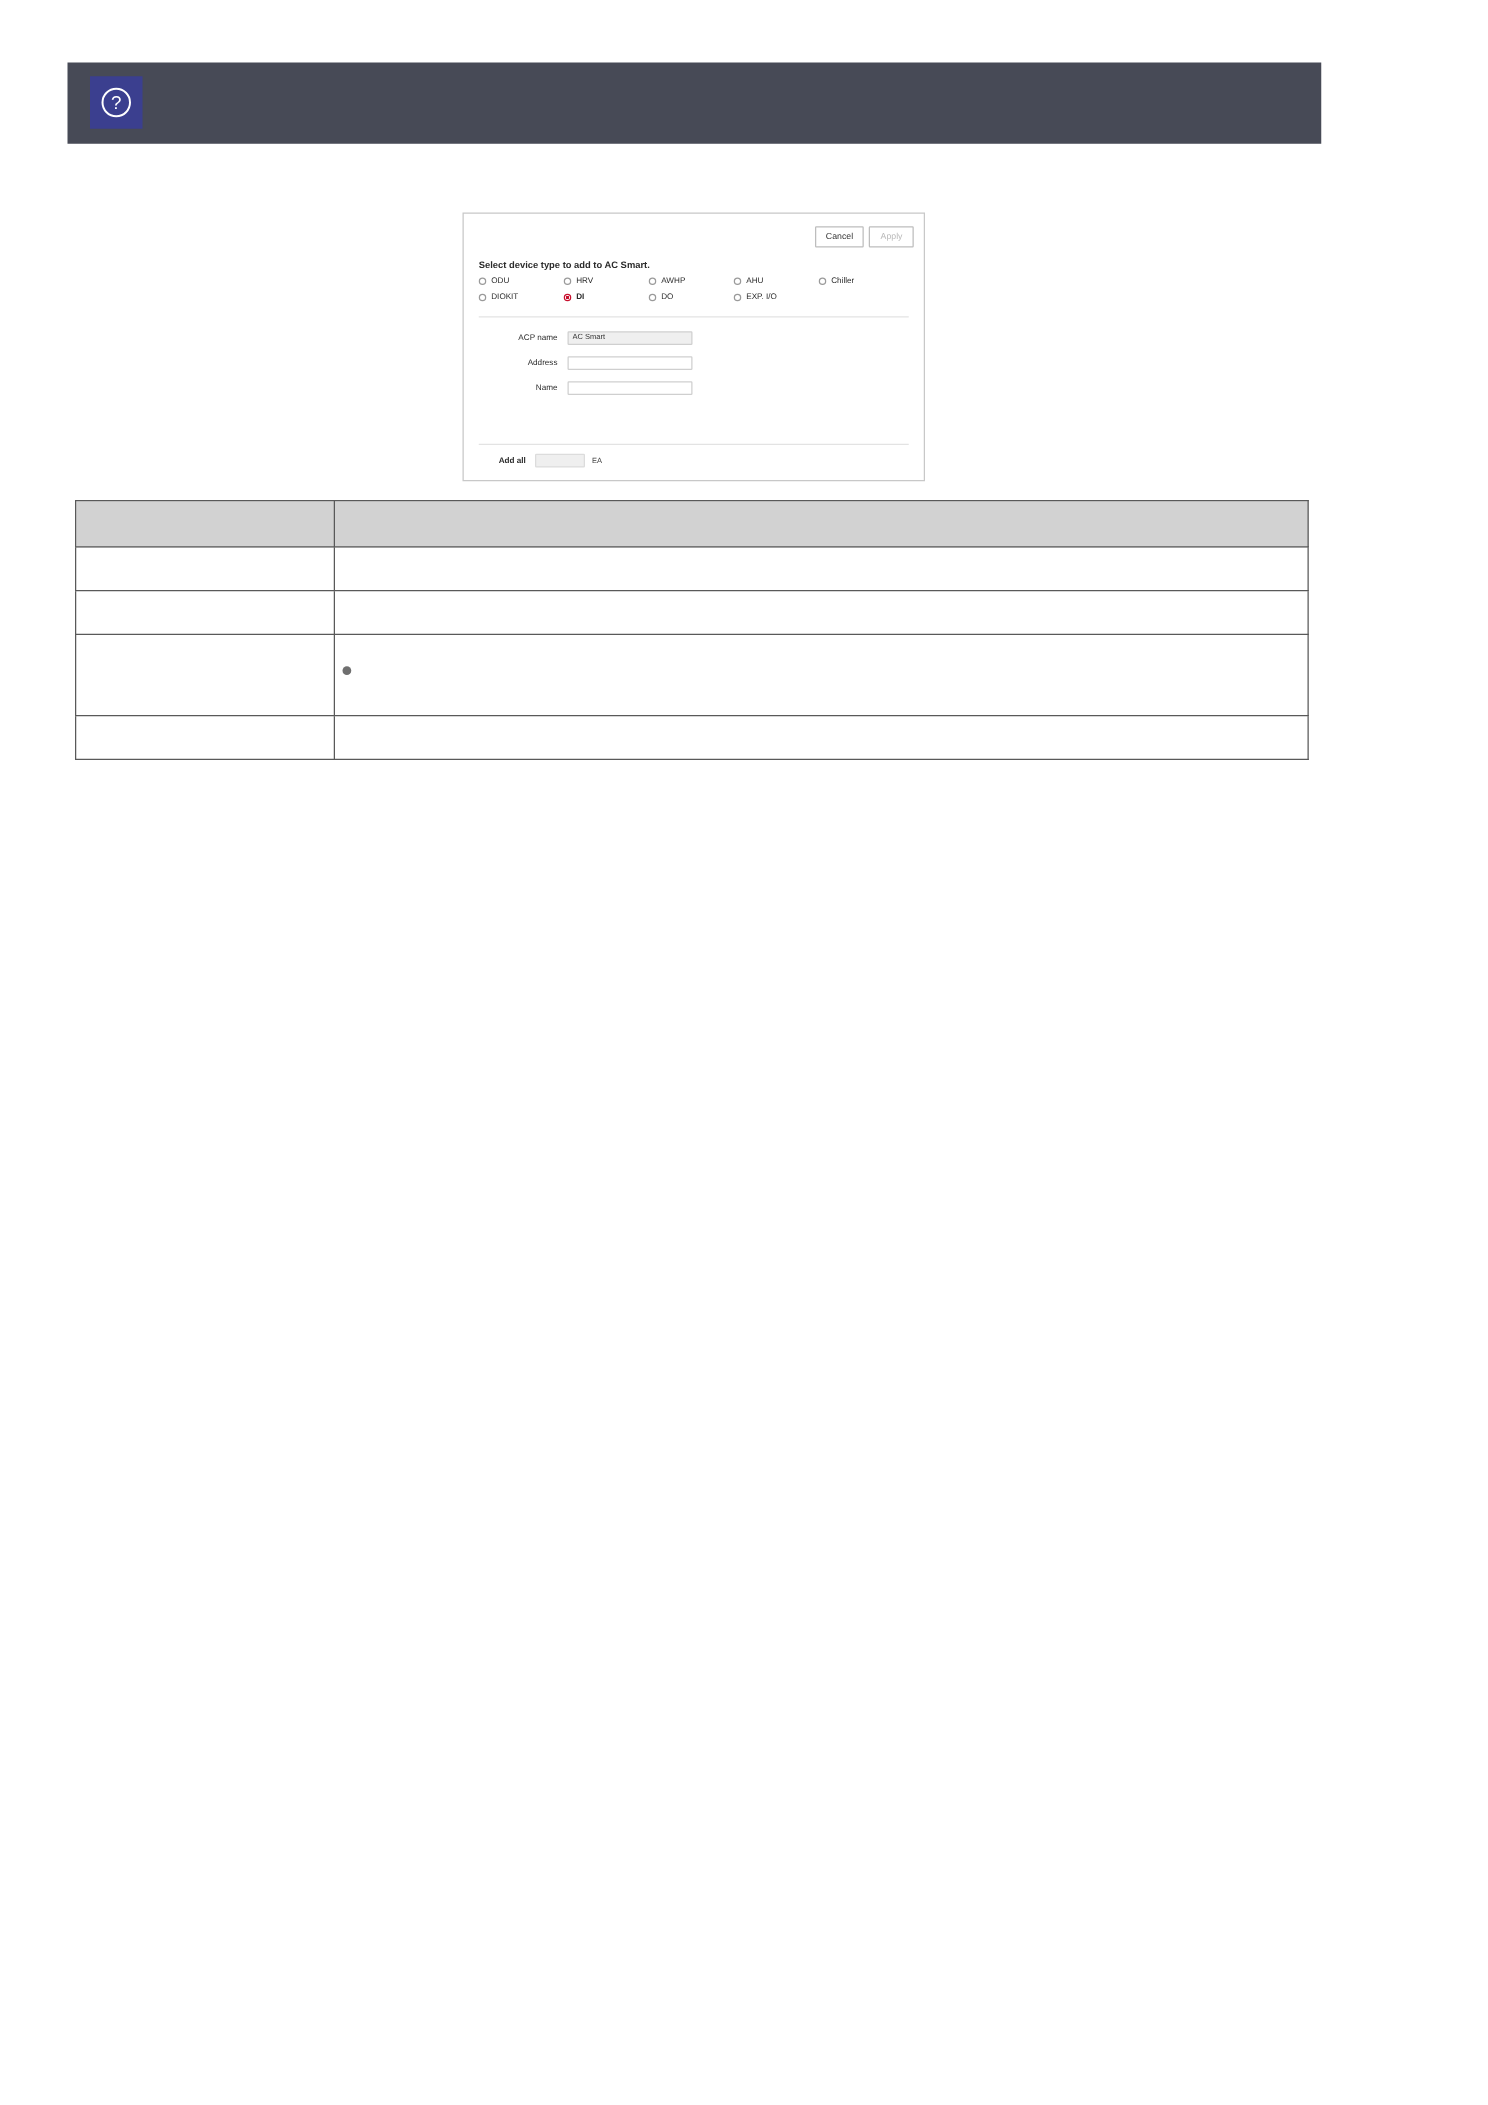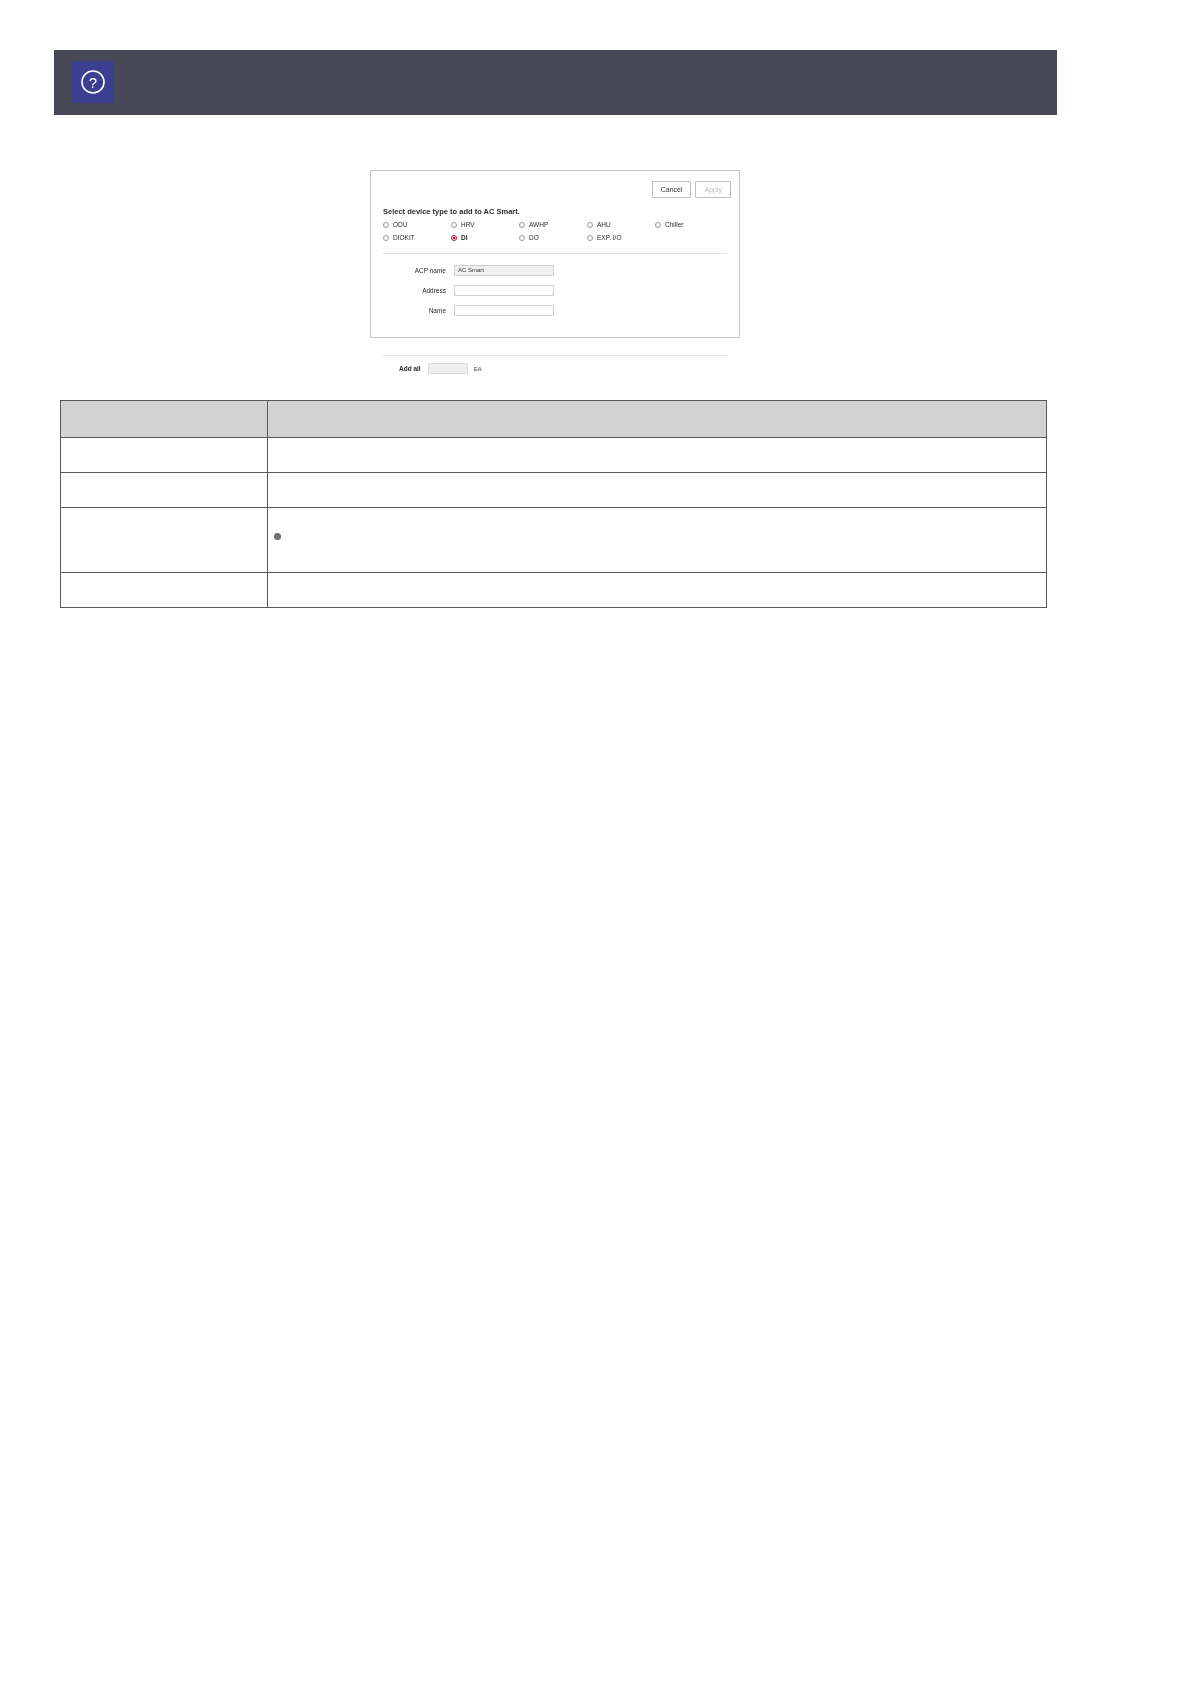--- a/index.html
+++ b/index.html
@@ -36,21 +36,21 @@
     justify-content: center;
   }
   .help-badge svg { display: block; }
 
   
   .dialog {
     position: absolute;
     left: 370px;
     top: 170px;
     width: 370px;
-    height: 168px;
+    height: 215px;
     background: #ffffff;
     border: 1px solid #c8c8c8;
     box-sizing: border-box;
     padding-left: 28px;
   }
   .dialog-btn-row {
     position: absolute;
     right: 8px;
     top: 10px;
     display: flex;

